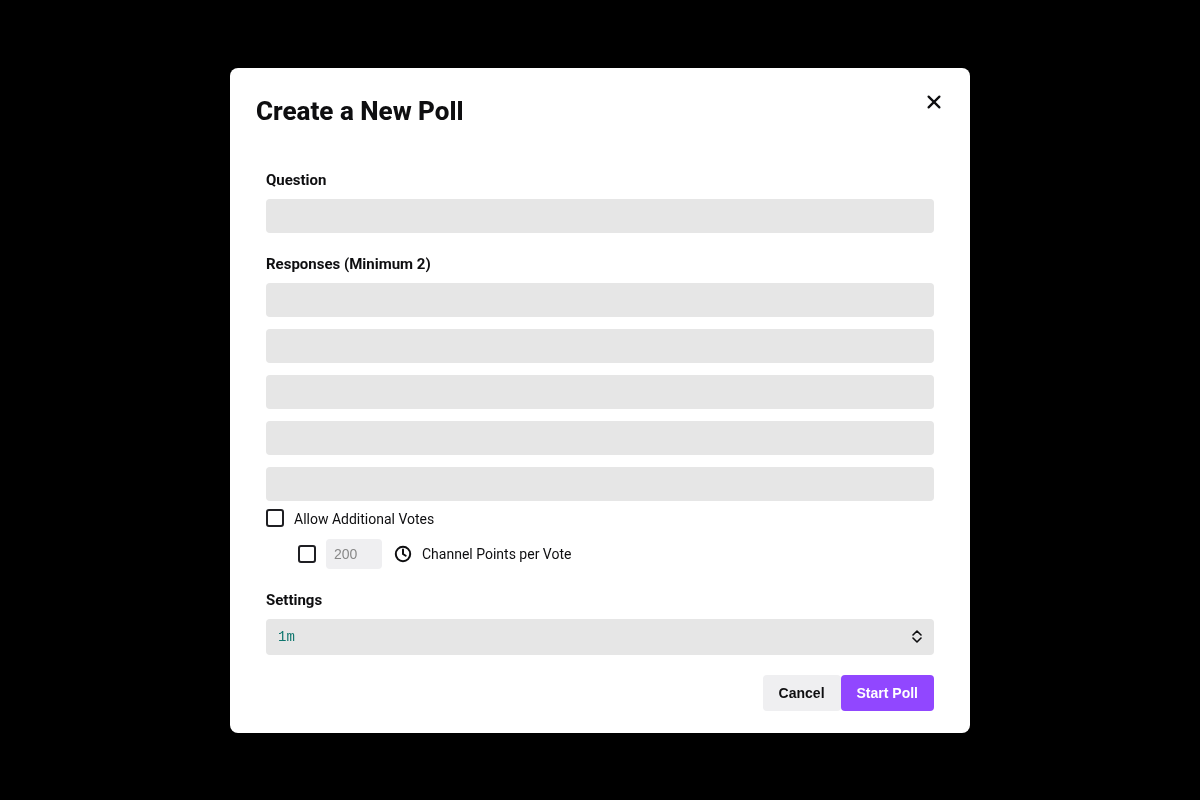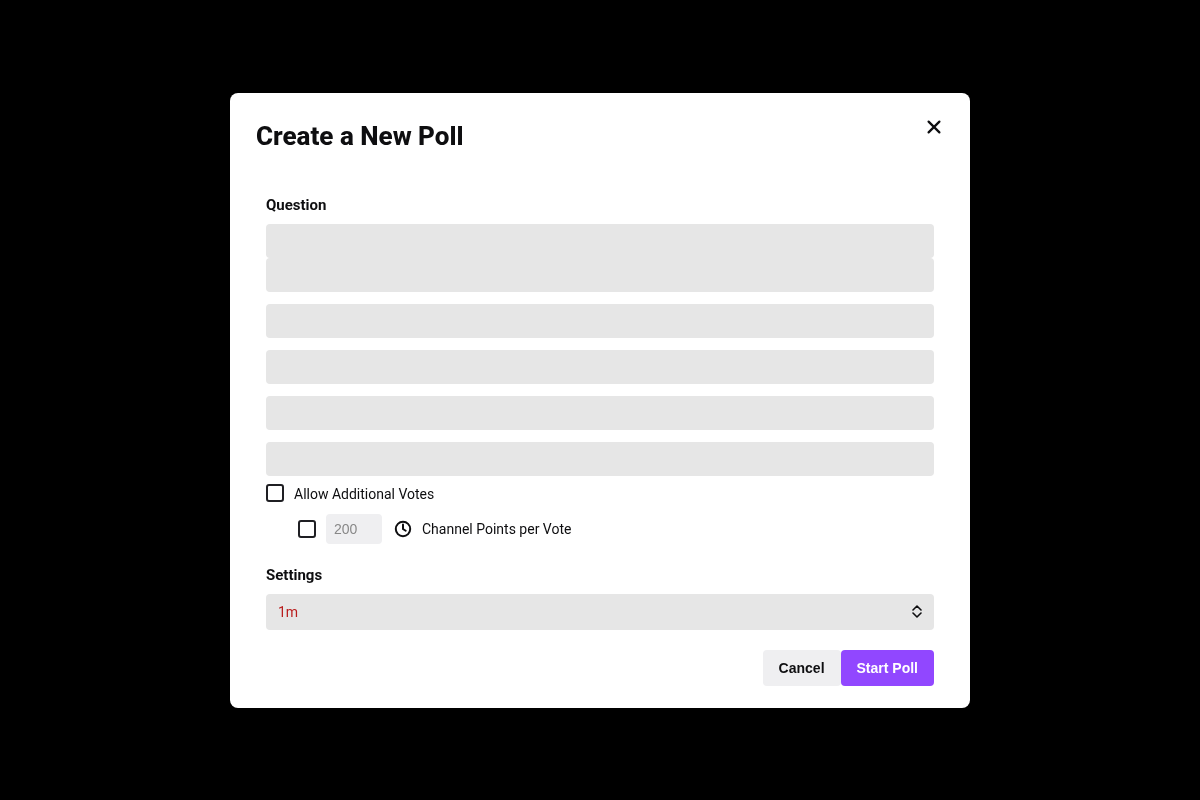--- a/index.html
+++ b/index.html
@@ -109,25 +109,26 @@
       color: #0e0e10;
     }
     .duration-select {
       width: 100%;
       height: 36px;
       background: #e6e6e6;
       border: none;
       border-radius: 4px;
       padding: 0 12px;
       font-size: 14px;
-      color: #b91c1c;
+      color: #0f766e;
       display: flex;
       align-items: center;
       justify-content: space-between;
       cursor: pointer;
+      font-family: Liberation Mono, monospace;
     }
     .stepper-icon {
       display: flex;
       flex-direction: column;
       gap: 1px;
     }
     .stepper-icon svg { width: 10px; height: 6px; }
     .button-row {
       display: flex;
       justify-content: flex-end;
@@ -164,20 +165,21 @@
           <path d="M4 4 L16 16 M16 4 L4 16" stroke="#0e0e10" stroke-width="2.5" stroke-linecap="round" fill="none"></path>
         </svg>
     </span>
   </button>
 
   <div class="form-area">
 
     <div class="section-label first">Question</div>
     <input class="text-input" type="text" value="" style="">
 
+    <div class="section-label">Responses (Minimum 2)</div>
     <div class="response-list">
       <input class="text-input" type="text" value="" style="">
       <input class="text-input" type="text" value="" style="">
       <input class="text-input" type="text" value="" style="">
       <input class="text-input" type="text" value="" style="">
       <input class="text-input" type="text" value="" style="">
     </div>
 
 
     <div class="settings-row">

